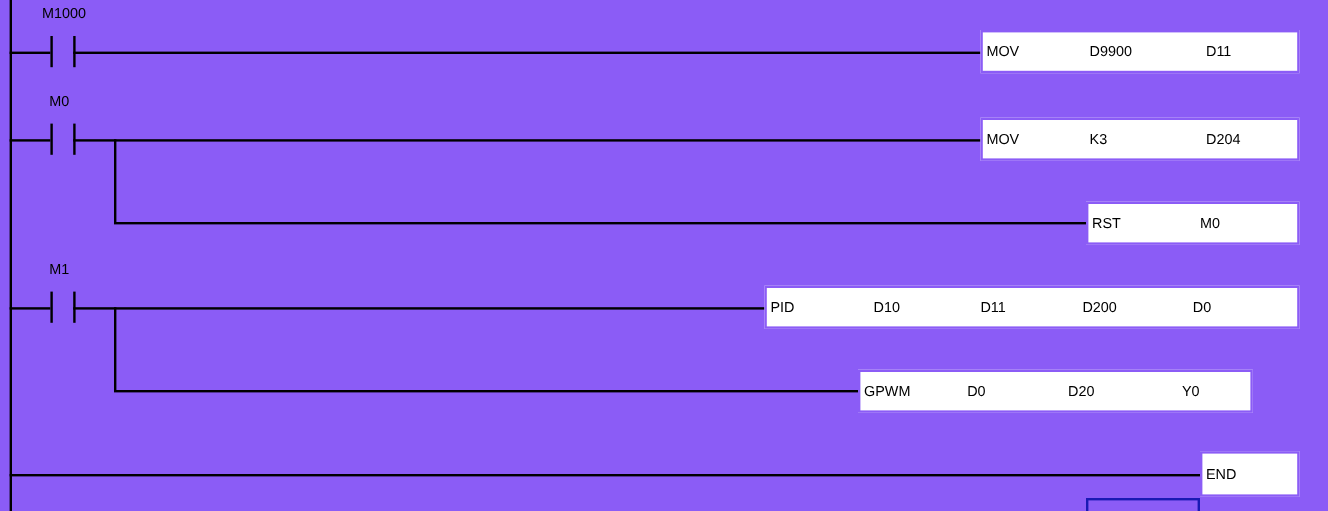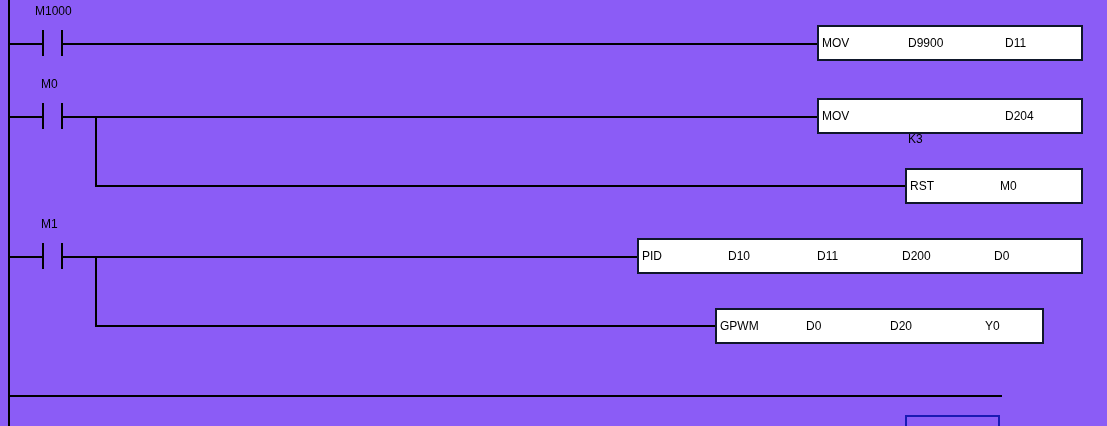--- a/index.html
+++ b/index.html
@@ -52,21 +52,21 @@
     position: absolute;
     font-family: "Liberation Sans", sans-serif;
     font-size: 12px;
     color: #000000;
     white-space: nowrap;
     line-height: 14px;
   }
   
   .insbox {
     position: absolute;
-    border: 2px solid #0f172a;
+    border: 2px solid #8b5cf6;
     background: #ffffff;
     box-sizing: border-box;
   }
   .insbox .opfield {
     position: absolute;
     top: 50%;
     transform: translateY(-50%);
     font-family: "Liberation Sans", sans-serif;
     font-size: 12px;
     color: #000000;
@@ -117,21 +117,21 @@
     <div class="bar right"></div>
   </div>
 
   <div class="hwire" style="left:61px; top:116px; width:758px;"></div>
 
   <div class="vwire" style="left:95px; top:116px; height:70px;"></div>
   <div class="hwire" style="left:95px; top:185px; width:812px;"></div>
 
   <div class="insbox" style="left:817px; top:98px; width:266px; height:36px;">
     <span class="opfield mnemonic">MOV</span>
-    <span class="opfield" style="left:89px;margin-top:23px;">K3</span>
+    <span class="opfield" style="left:89px;">K3</span>
     <span class="opfield" style="left:186px;">D204</span>
   </div>
 
   <div class="insbox" style="left:905px; top:168px; width:178px; height:36px;">
     <span class="opfield mnemonic">RST</span>
     <span class="opfield" style="left:93px;">M0</span>
   </div>
 
   <div class="devlabel" style="left:41px; top:217px;">M1</div>
 
@@ -157,16 +157,19 @@
 
   <div class="insbox" style="left:695px; top:308px; width:329px; height:36px;margin-left:20px;">
     <span class="opfield mnemonic">GPWM</span>
     <span class="opfield" style="left:89px;">D0</span>
     <span class="opfield" style="left:173px;">D20</span>
     <span class="opfield" style="left:268px;">Y0</span>
   </div>
 
   <div class="hwire" style="left:8px; top:395px; width:994px;"></div>
 
+  <div class="insbox" style="left:1000px; top:376px; width:83px; height:38px;">
+    <span class="opfield mnemonic">END</span>
+  </div>
 
   <div class="selcursor" style="left:905px; top:415px; width:95px; height:24px;"></div>
 
 </div>
 
 </body></html>

